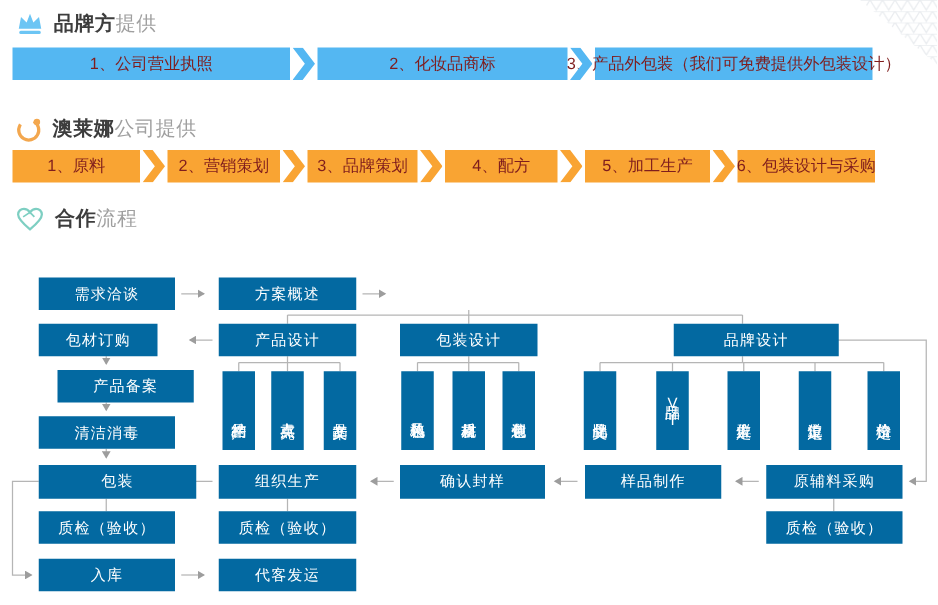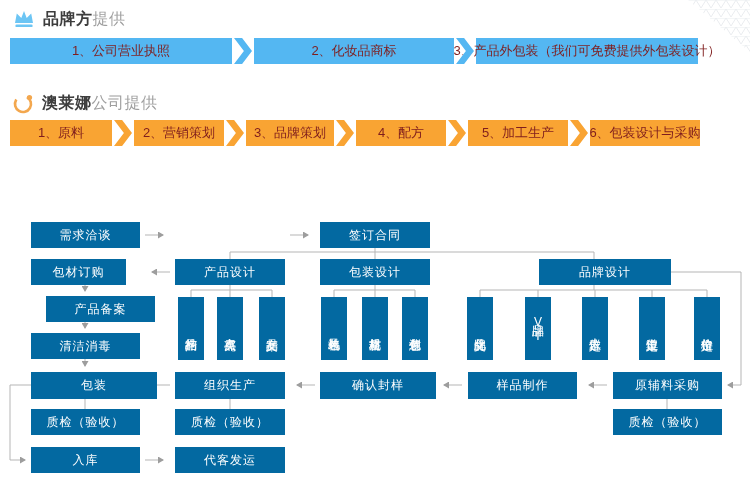--- a/index.html
+++ b/index.html
@@ -76,20 +76,29 @@
     <div class="chev"></div>
     <div class="seg" style="width:88px">3、品牌策划</div>
     <div class="chev"></div>
     <div class="seg" style="width:90px">4、配方</div>
     <div class="chev"></div>
     <div class="seg" style="width:100px">5、加工生产</div>
     <div class="chev"></div>
     <div class="seg" style="width:110px">6、包装设计与采购</div>
   </div>
 
+  <div class="sec-head" style="top:164px">
+    <svg width="25" height="22">
+      <path d="M12 19.5 C6 14.5 2.5 10.8 2.5 7.6 C2.5 5 4.6 3 7.1 3 C9 3 10.8 4.1 12 5.9 C13.2 4.1 15 3 16.9 3 C19.4 3 21.5 5 21.5 7.6 C21.5 10.8 18 14.5 12 19.5 Z" fill="none" stroke="#7ecfc2" stroke-width="1.8"></path>
+      <path d="M6.5 9.5 L12 5.9 L15.5 9.5" fill="none" stroke="#7ecfc2" stroke-width="1.4"></path>
+    </svg>
+    <div class="sec-title">
+      <span class="b">合作</span><span class="l">流程</span>
+    </div>
+  </div>
 
   <div id="flow">
     <svg class="connectors" width="750" height="269" viewBox="0 0 750 269">
       <defs>
         <marker id="arr" markerWidth="7" markerHeight="7" refX="5" refY="3.5" orient="auto">
           <path d="M0,0 L6,3.5 L0,7 Z" fill="#9d9d9d"></path>
         </marker>
       </defs>
       <g stroke="#b5b5b5" stroke-width="1" fill="none">
         <path d="M145,20 H163" marker-end="url(#arr)"></path>
@@ -107,21 +116,21 @@
         <path d="M462,170 H444" marker-end="url(#arr)"></path>
         <path d="M607,170 H589" marker-end="url(#arr)"></path>
         <path d="M85,184 V194 M230,184 V194 M667,184 V194"></path>
         <path d="M31,170 H10 V245 H25" marker-end="url(#arr)"></path>
         <path d="M145,245 H163" marker-end="url(#arr)"></path>
         <path d="M649,57 H741 V170 H728" marker-end="url(#arr)"></path>
       </g>
     </svg>
 
     <div class="fnode" style="left:31px;top:7px;width:109px">需求洽谈</div>
-    <div class="fnode" style="left:320px;top:7px;width:110px">签订合同</div>
+    <div class="fnode" style="left:175px;top:7px;width:110px">方案概述</div>
 
     <div class="fnode" style="left:31px;top:44px;width:95px">包材订购</div>
     <div class="fnode" style="left:175px;top:44px;width:110px">产品设计</div>
     <div class="fnode" style="left:320px;top:44px;width:110px">包装设计</div>
     <div class="fnode" style="left:539px;top:44px;width:132px">品牌设计</div>
 
     <div class="fnode vert" style="left:178px;top:82px">产品结构</div>
     <div class="fnode vert" style="left:217px;top:82px">亮点卖点</div>
     <div class="fnode vert" style="left:259px;top:82px">产品文案</div>
     <div class="fnode vert" style="left:321px;top:82px">包装风格</div>

